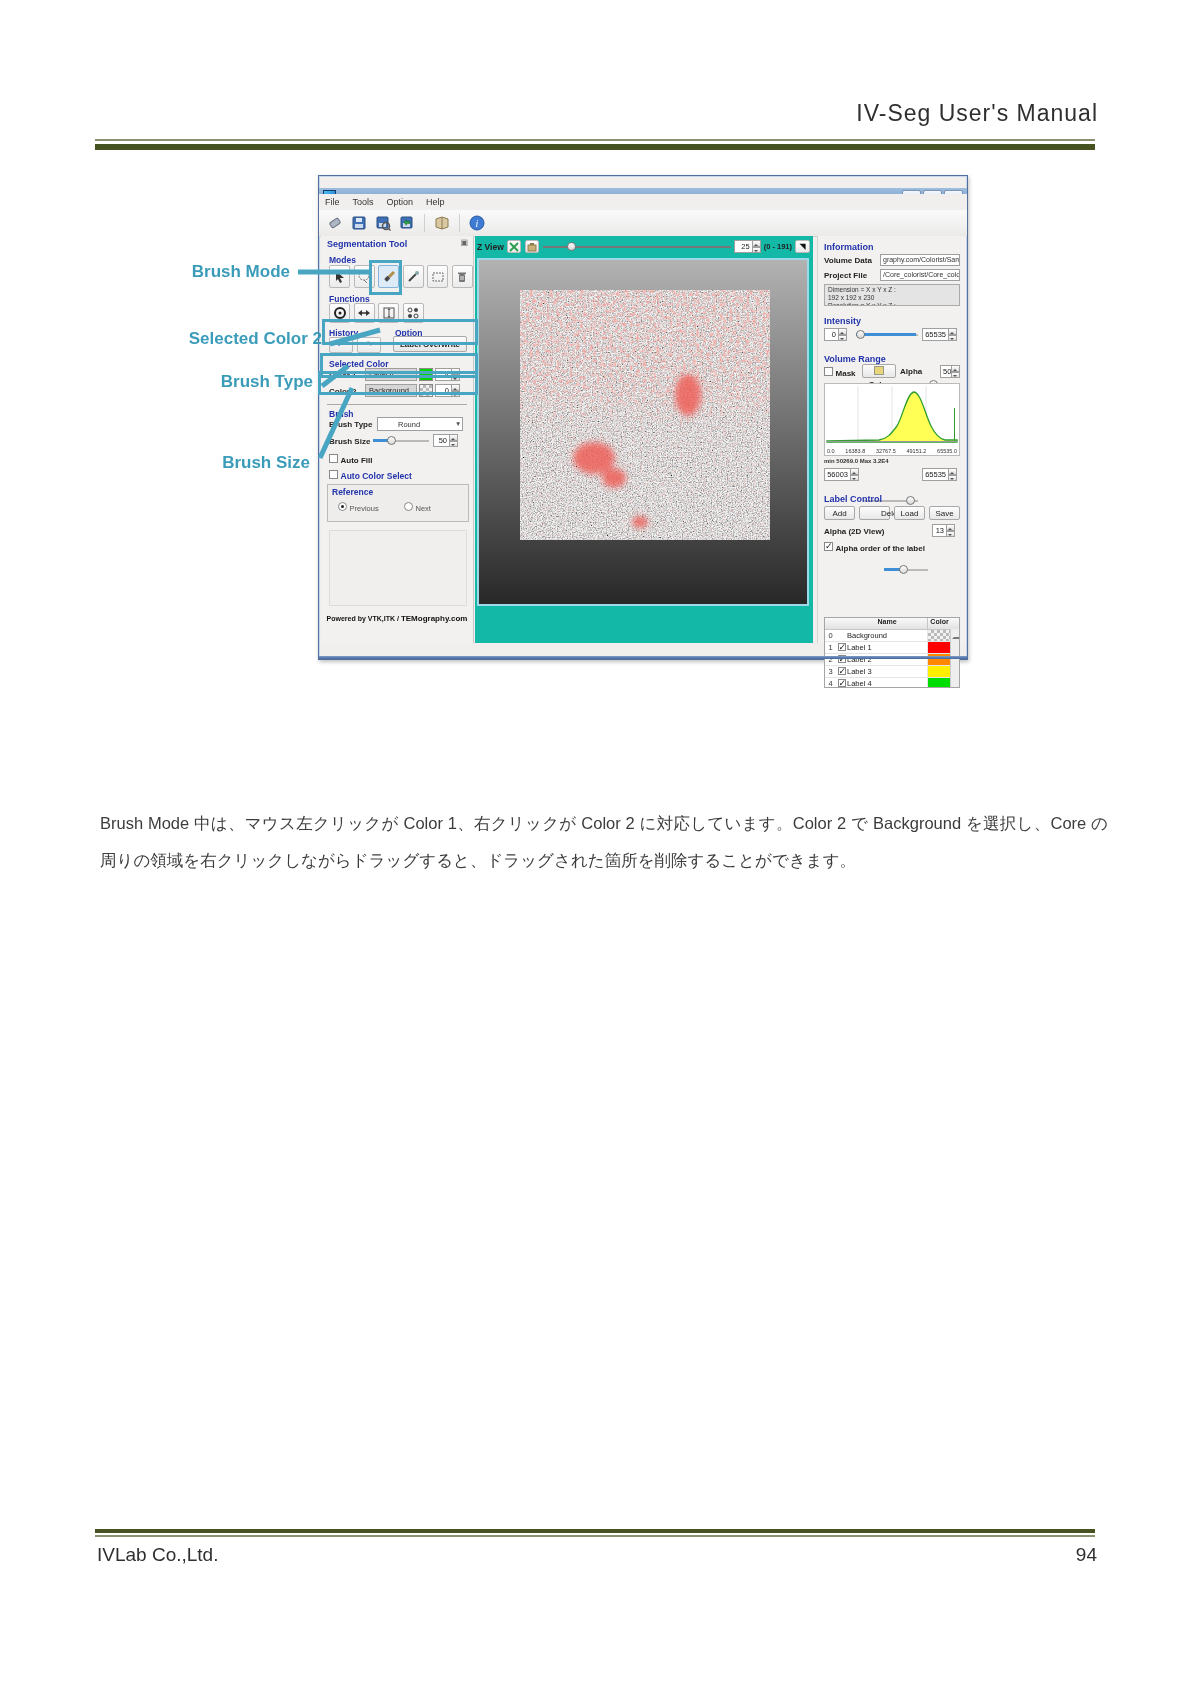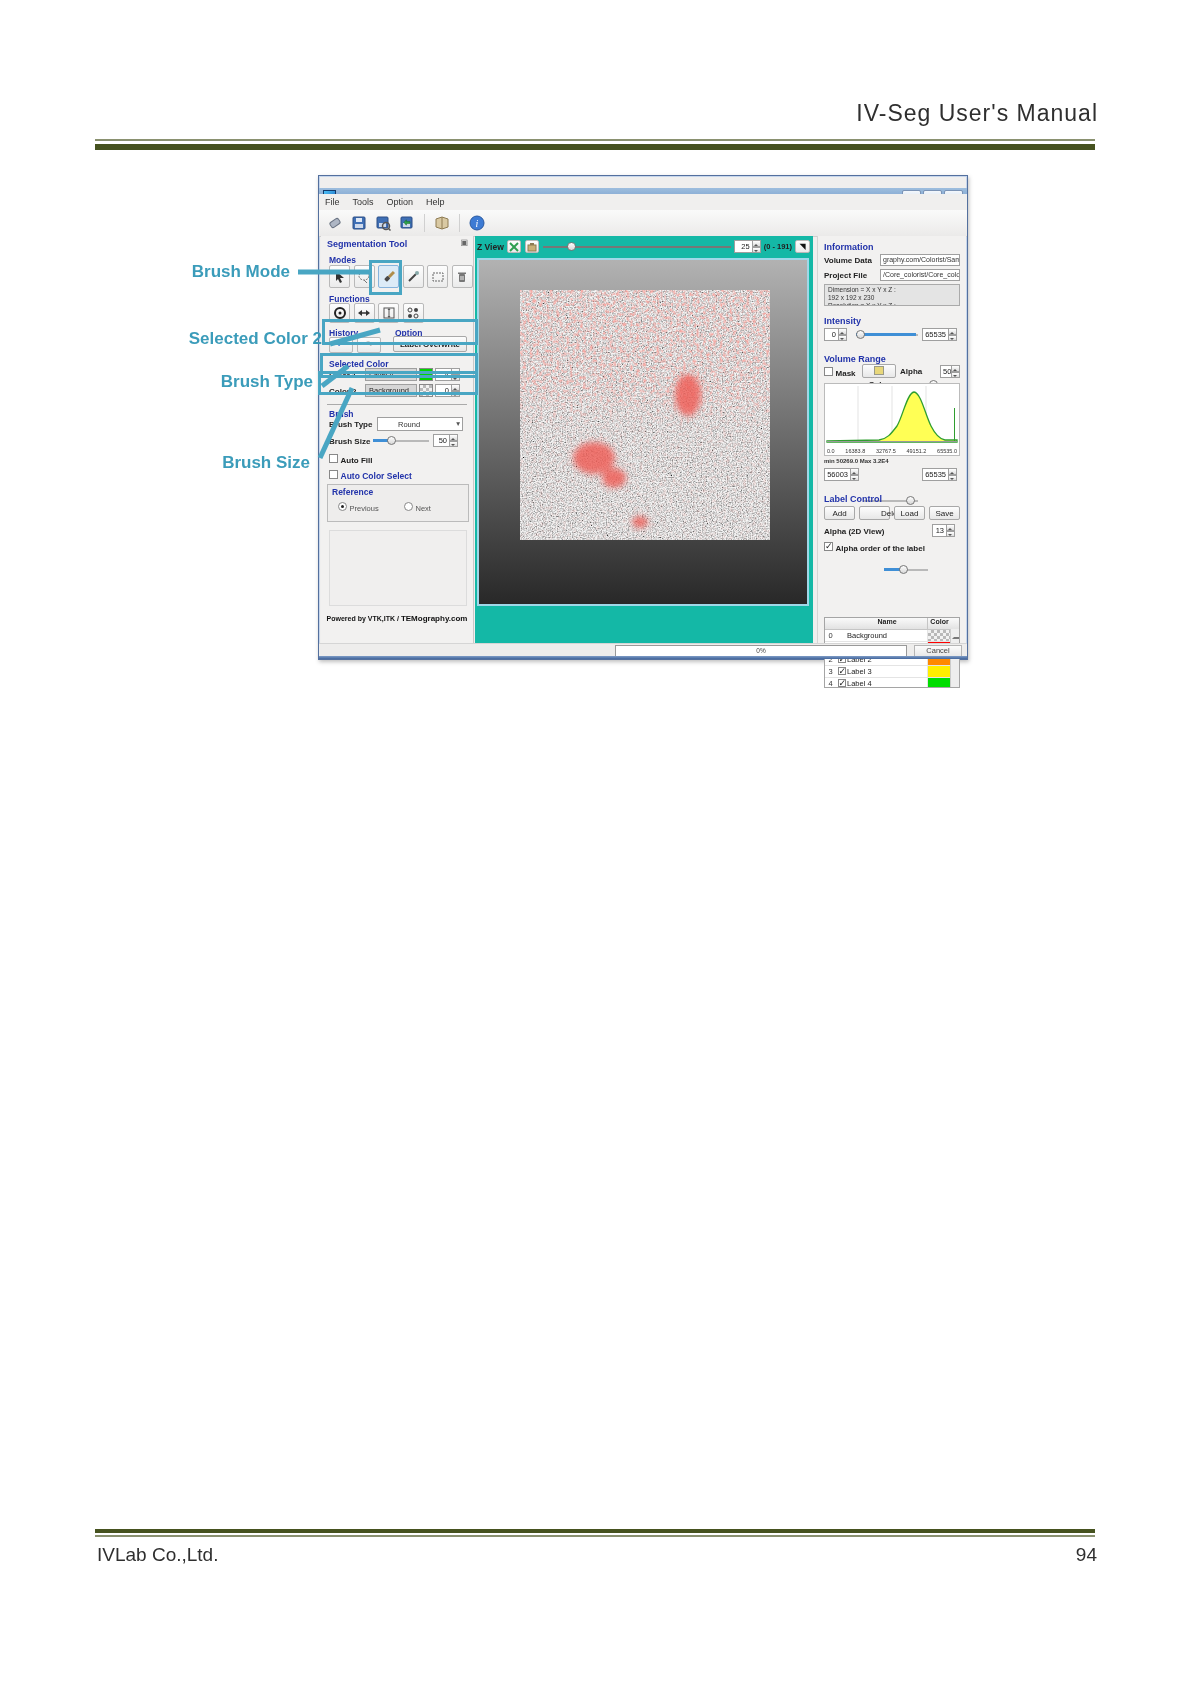--- a/index.html
+++ b/index.html
@@ -543,42 +543,39 @@
             <span class="lt-cb"><span class="cb on" style="width:8px;height:8px;"></span></span>
           <span class="lt-name">Label 4</span>
           <span class="lt-col" style="background: rgb(0, 221, 0);"></span>
           <span style="width:8px;flex:none;"></span>
         </div>
 
         <div class="lt-scroll"></div>
       </div>
     </div>
 
-    <div class="abs sbar">
-      <div class="abs progress">0%</div>
-      <div class="abs cancel">Cancel</div>
-    </div>
     <div class="abs app-bottom"></div>
   </div>
 
   <div class="abs co-label" style="left:160px;top:262px;width:130px;">Brush Mode</div>
   <div class="abs co-label" style="left:160px;top:329px;width:162px;">Selected Color 2</div>
   <div class="abs co-label" style="left:160px;top:372px;width:153px;">Brush Type</div>
   <div class="abs co-label" style="left:160px;top:453px;width:150px;">Brush Size</div>
 
   <div class="abs co-box" style="left:369px;top:260px;width:27px;height:29px;"></div>
   <div class="abs co-box" style="left:322px;top:319px;width:150px;height:20px;"></div>
   <div class="abs co-box" style="left:320px;top:353px;width:152px;height:19px;"></div>
   <div class="abs co-box" style="left:318px;top:371px;width:154px;height:18px;"></div>
 
   <svg class="abs" style="left:0;top:0;pointer-events:none;" width="1190" height="700">
     <line x1="298" y1="272" x2="369" y2="272" stroke="#49a6c3" stroke-width="5"></line>
     <line x1="330" y1="344" x2="380" y2="330" stroke="#49a6c3" stroke-width="5"></line>
     <line x1="322" y1="386" x2="348" y2="366" stroke="#49a6c3" stroke-width="5"></line>
     <line x1="320" y1="458" x2="352" y2="388" stroke="#49a6c3" stroke-width="5"></line>
   </svg>
 
+  <p class="abs body-text">Brush Mode 中は、マウス左クリックが Color 1、右クリックが Color 2 に対応しています。Color 2 で Background を選択し、Core の周りの領域を右クリックしながらドラッグすると、ドラッグされた箇所を削除することができます。</p>
 
   <div class="abs rule-thick" style="top:1529px;height:4px;"></div>
   <div class="abs rule-thin" style="top:1535px;"></div>
   <div class="abs footer-company">IVLab Co.,Ltd.</div>
   <div class="abs footer-page">94</div>
 </div>
 
 </body></html>

